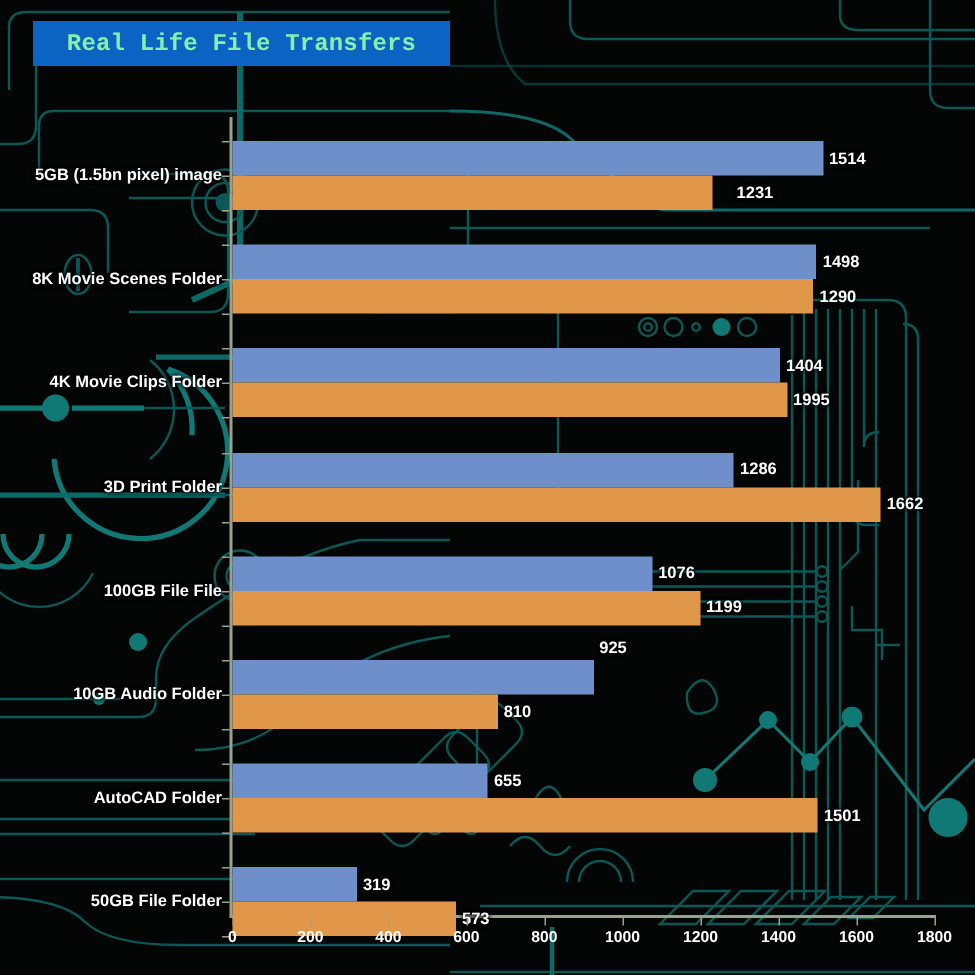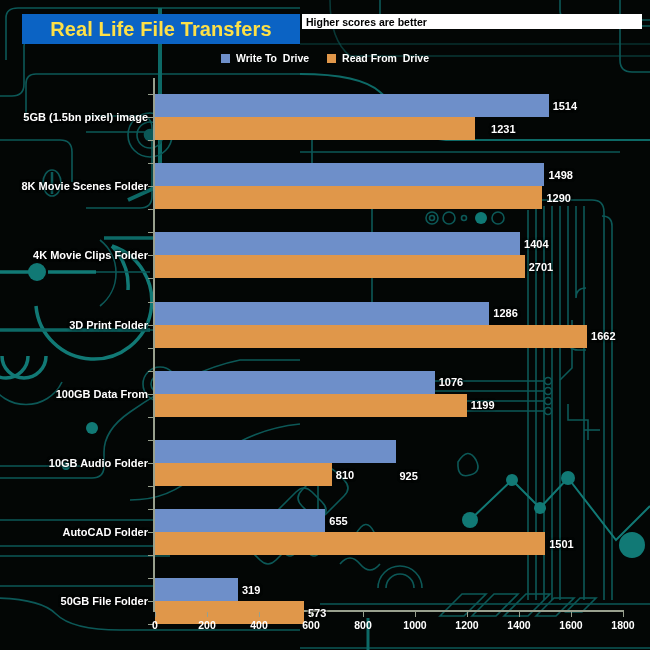--- a/index.html
+++ b/index.html
@@ -39,25 +39,26 @@
   .title-bar {
     position: absolute;
     left: 22px; top: 0;
     width: 278px; height: 30px;
     background: #0b63c4;
     display: flex;
     align-items: center;
     justify-content: center;
   }
   .title-bar .title-text {
-    font-size: 20px;
-    font-weight: bold;
-    color: #fde047;
+    font-size: 16px;
+    font-weight: bold;
+    color: #86efac;
     letter-spacing: .1px;
     white-space: nowrap;
+    font-family: Liberation Mono, monospace;
   }
   .subtitle-block {
     position: absolute;
     left: 302px; top: 0;
     width: 340px; height: 30px;
   }
   .sub-top {
     width: 100%; height: 15px;
     background: #0b63c4;
     color: #ffffff;
@@ -309,78 +310,67 @@
       <path d="M300 44 L650 44" opacity=".5"></path>
       <path d="M330 0 Q330 40 350 56 L650 56" opacity=".6"></path>
     </g>
   </svg>
 
   <div class="header">
     <div class="title-bar">
       <span class="title-text">Real Life File Transfers</span>
     </div>
     <div class="subtitle-block">
-      <div class="sub-bot">Higher scores are better</div>
     </div>
   </div>
 
-  <div class="legend">
-    <div class="legend-item">
-      <span class="legend-swatch" style="background:#6e8fc9"></span>
-      <span class="legend-label">Write To  Drive</span>
-    </div>
-    <div class="legend-item">
-      <span class="legend-swatch" style="background:#e0974a"></span>
-      <span class="legend-label">Read From  Drive</span>
-    </div>
-  </div>
 
   <div class="plot">
     <div class="axis-v"></div>
     <div class="axis-h"></div>
     <div id="bars">
         <div class="bar write" style="top: 94px; width: 393.64px; background: rgb(110, 143, 201);"></div>
         <div class="bar-value" style="top: 94px; left: 548.64px;">1514</div>
         <div class="bar read" style="top: 117px; width: 320.06px; background: rgb(224, 151, 74);"></div>
         <div class="bar-value" style="top: 117px; left: 475.06px; margin-left: 12px;">1231</div>
         <div class="bar write" style="top: 163.2px; width: 389.48px; background: rgb(110, 143, 201);"></div>
         <div class="bar-value" style="top: 163.2px; left: 544.48px;">1498</div>
         <div class="bar read" style="top: 186.2px; width: 387.4px; background: rgb(224, 151, 74);"></div>
         <div class="bar-value" style="top: 186.2px; left: 542.4px;">1290</div>
         <div class="bar write" style="top: 232.4px; width: 365.04px; background: rgb(110, 143, 201);"></div>
         <div class="bar-value" style="top: 232.4px; left: 520.04px;">1404</div>
         <div class="bar read" style="top: 255.4px; width: 369.72px; background: rgb(224, 151, 74);"></div>
-        <div class="bar-value" style="top: 255.4px; left: 524.72px;">2701</div>
+        <div class="bar-value" style="top: 255.4px; left: 524.72px;">1995</div>
         <div class="bar write" style="top: 301.6px; width: 334.36px; background: rgb(110, 143, 201);"></div>
         <div class="bar-value" style="top: 301.6px; left: 489.36px;">1286</div>
         <div class="bar read" style="top: 324.6px; width: 432.12px; background: rgb(224, 151, 74);"></div>
         <div class="bar-value" style="top: 324.6px; left: 587.12px;">1662</div>
         <div class="bar write" style="top: 370.8px; width: 279.76px; background: rgb(110, 143, 201);"></div>
         <div class="bar-value" style="top: 370.8px; left: 434.76px;">1076</div>
         <div class="bar read" style="top: 393.8px; width: 311.74px; background: rgb(224, 151, 74);"></div>
         <div class="bar-value" style="top: 393.8px; left: 466.74px;">1199</div>
         <div class="bar write" style="top: 440px; width: 240.5px; background: rgb(110, 143, 201);"></div>
-        <div class="bar-value" style="top: 464px; left: 395.5px;">925</div>
+        <div class="bar-value" style="top: 420px; left: 395.5px;">925</div>
         <div class="bar read" style="top: 463px; width: 176.8px; background: rgb(224, 151, 74);"></div>
         <div class="bar-value" style="top: 463px; left: 331.8px;">810</div>
         <div class="bar write" style="top: 509.2px; width: 170.3px; background: rgb(110, 143, 201);"></div>
         <div class="bar-value" style="top: 509.2px; left: 325.3px;">655</div>
         <div class="bar read" style="top: 532.2px; width: 390.26px; background: rgb(224, 151, 74);"></div>
         <div class="bar-value" style="top: 532.2px; left: 545.26px;">1501</div>
         <div class="bar write" style="top: 578.4px; width: 82.94px; background: rgb(110, 143, 201);"></div>
         <div class="bar-value" style="top: 578.4px; left: 237.94px;">319</div>
         <div class="bar read" style="top: 601.4px; width: 148.98px; background: rgb(224, 151, 74);"></div>
         <div class="bar-value" style="top: 601.4px; left: 303.98px;">573</div>
       </div>
     <div id="cats">
         <div class="cat-label" style="top: 117px;">5GB (1.5bn pixel) image</div>
         <div class="cat-label" style="top: 186.2px;">8K Movie Scenes Folder</div>
         <div class="cat-label" style="top: 255.4px;">4K Movie Clips Folder</div>
         <div class="cat-label" style="top: 324.6px;">3D Print Folder</div>
-        <div class="cat-label" style="top: 393.8px;">100GB Data From</div>
+        <div class="cat-label" style="top: 393.8px;">100GB File File</div>
         <div class="cat-label" style="top: 463px;">10GB Audio Folder</div>
         <div class="cat-label" style="top: 532.2px;">AutoCAD Folder</div>
         <div class="cat-label" style="top: 601.4px;">50GB File Folder</div>
       </div>
     <div id="xaxis">
         <div class="ytick" style="top: 94px;"></div>
         <div class="ytick" style="top: 117px;"></div>
         <div class="ytick" style="top: 140px;"></div>
         <div class="ytick" style="top: 163.2px;"></div>
         <div class="ytick" style="top: 186.2px;"></div>

